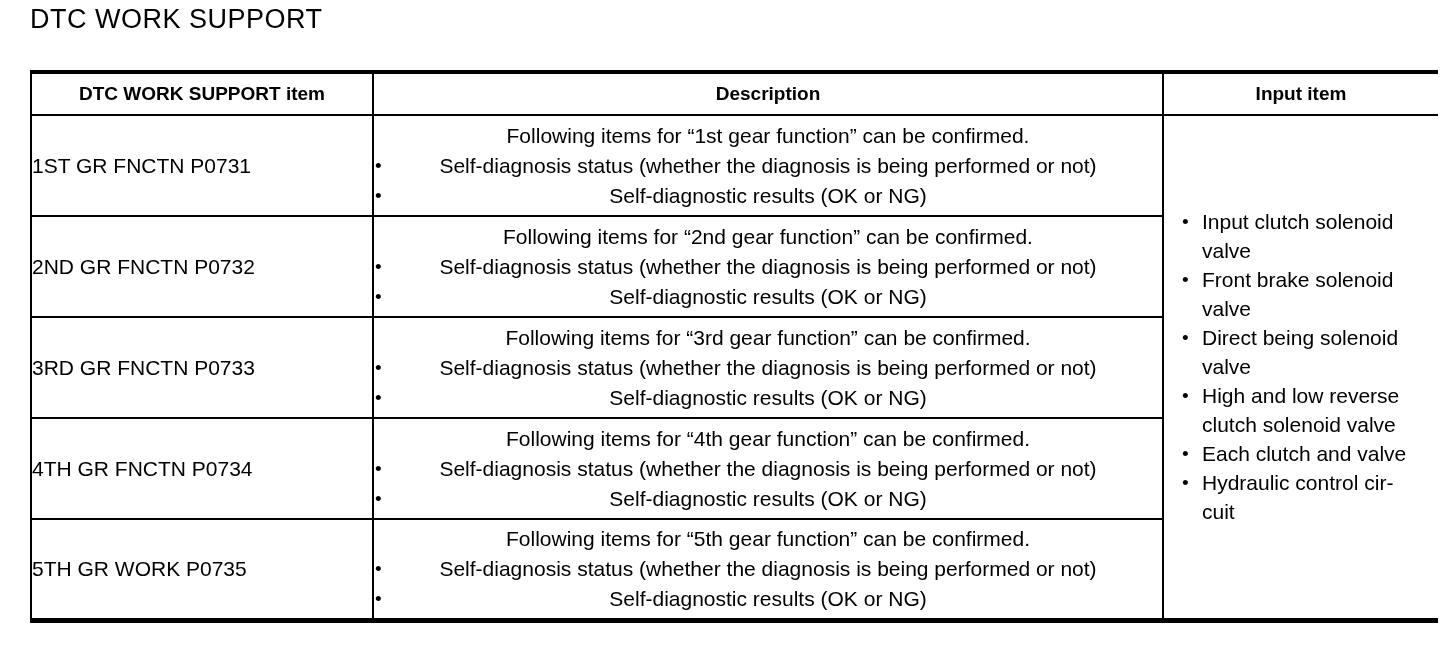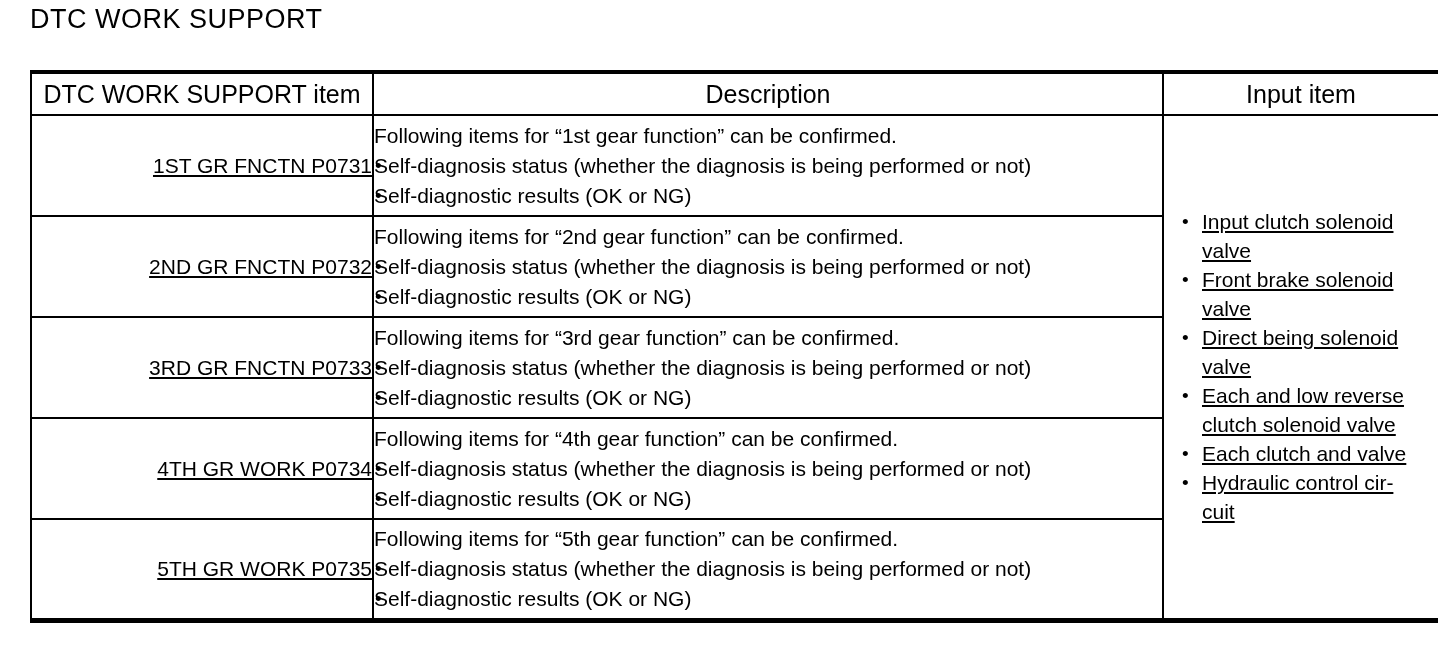--- a/index.html
+++ b/index.html
@@ -39,47 +39,47 @@
     border-left: 2px solid #000;
     border-right: none;
     font-size: 21px;
   }
   col.c1 { width: 342px; }
   col.c2 { width: 790px; }
   col.c3 { width: 275px; }
 
   table.dtc th {
     border: 2px solid #000;
-    font-weight: 400;
-    font-size: 25px;
+    font-weight: 700;
+    font-size: 19px;
     text-align: center;
     vertical-align: middle;
     height: 40px;
     padding: 0;
   }
   table.dtc th.last, table.dtc td.check-cell { border-right: none; }
 
   table.dtc td {
     border: 2px solid #000;
     padding: 0;
     vertical-align: middle;
   }
   tr.data-row { height: 101px; }
 
   td.item-cell {
-    text-align: right;
+    text-align: left;
     padding-left: 14px;
     white-space: nowrap;
-    text-decoration: underline;
   }
 
   td.desc-cell {
     padding: 4px 6px 4px 16px;
     line-height: 30px;
     vertical-align: middle;
+    text-align: center;
   }
   .desc-intro { white-space: nowrap; }
   ul.bullets {
     list-style: none;
     margin: 0;
     padding: 0;
   }
   ul.bullets li {
     position: relative;
     white-space: nowrap;
@@ -87,21 +87,20 @@
   ul.bullets li::before {
     content: "\2022";
     position: absolute;
     left: 1px;
     font-size: 19px;
   }
 
   td.check-cell {
     vertical-align: middle;
     padding: 0 4px 0 0;
-    text-decoration: underline;
   }
   ul.check-list {
     list-style: none;
     margin: 0;
     padding: 0;
     line-height: 29px;
   }
   ul.check-list li {
     position: relative;
     padding-left: 38px;
@@ -142,21 +141,21 @@
           <ul class="bullets">
             <li>Self-diagnosis status (whether the diagnosis is being performed or not)</li>
             <li>Self-diagnostic results (OK or NG)</li>
           </ul>
         </td>
         <td class="check-cell" rowspan="5">
           <ul class="check-list">
             <li>Input clutch solenoid valve</li>
             <li>Front brake solenoid valve</li>
             <li>Direct being solenoid valve</li>
-            <li>Each and low reverse clutch solenoid valve</li>
+            <li>High and low reverse clutch solenoid valve</li>
             <li>Each clutch and valve</li>
             <li>Hydraulic control cir-cuit</li>
           </ul>
         </td>
       </tr>
       <tr class="data-row">
         <td class="item-cell">2ND GR FNCTN P0732</td>
         <td class="desc-cell">
           <div class="desc-intro">Following items for “2nd gear function” can be confirmed.</div>
           <ul class="bullets">
@@ -169,21 +168,21 @@
         <td class="item-cell">3RD GR FNCTN P0733</td>
         <td class="desc-cell">
           <div class="desc-intro">Following items for “3rd gear function” can be confirmed.</div>
           <ul class="bullets">
             <li>Self-diagnosis status (whether the diagnosis is being performed or not)</li>
             <li>Self-diagnostic results (OK or NG)</li>
           </ul>
         </td>
       </tr>
       <tr class="data-row">
-        <td class="item-cell">4TH GR WORK P0734</td>
+        <td class="item-cell">4TH GR FNCTN P0734</td>
         <td class="desc-cell">
           <div class="desc-intro">Following items for “4th gear function” can be confirmed.</div>
           <ul class="bullets">
             <li>Self-diagnosis status (whether the diagnosis is being performed or not)</li>
             <li>Self-diagnostic results (OK or NG)</li>
           </ul>
         </td>
       </tr>
       <tr class="data-row">
         <td class="item-cell">5TH GR WORK P0735</td>

